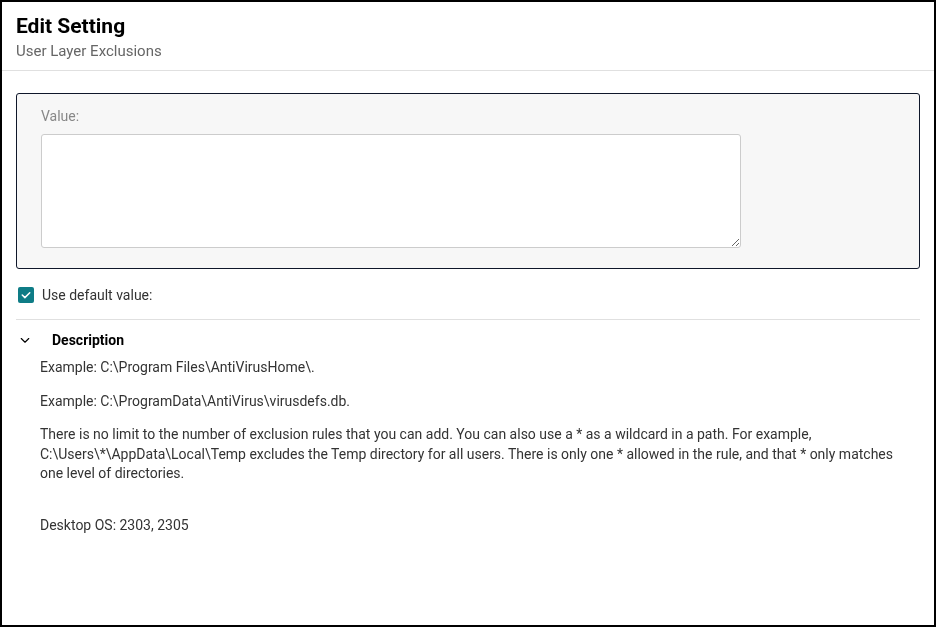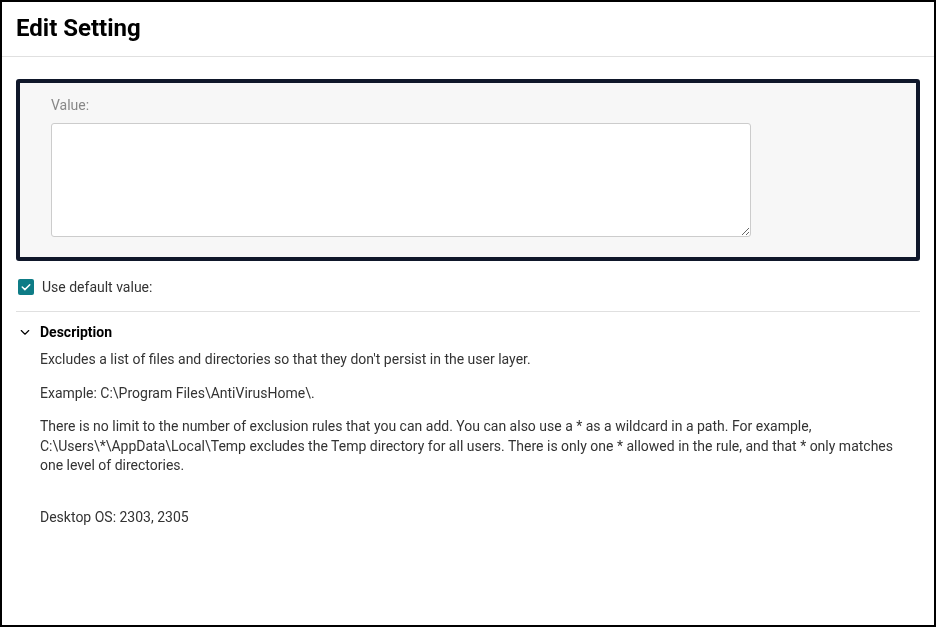--- a/index.html
+++ b/index.html
@@ -13,42 +13,42 @@
       height: 627px;
       border: 2px solid #000;
       background: #fff;
       color: #000;
       overflow: hidden;
     }
     .header {
       padding: 12px 14px 10px 14px;
     }
     .title {
-      font-size: 24px;
+      font-size: 21px;
       font-weight: 700;
       color: #000;
       margin-bottom: 4px;
     }
     .subtitle {
       font-size: 15px;
       color: #666;
     }
     .divider {
       border: none;
       border-top: 1px solid #e0e0e0;
       margin: 0;
     }
     .content {
       padding: 22px 14px 14px 14px;
     }
     .value-box {
       background: #f7f7f7;
-      border: 4px solid #0f172a;
+      border: 1px solid #0f172a;
       border-radius: 3px;
-      padding: 14px 16px 16px 31px;
+      padding: 14px 16px 16px 24px;
     }
     .value-label {
       font-size: 14px;
       color: #888;
       margin-bottom: 10px;
       display: block;
     }
     .value-textarea {
       width: 700px;
       max-width: 700px;
@@ -90,21 +90,21 @@
       border: none;
       border-top: 1px solid #e0e0e0;
       margin: 0;
     }
     .section {
       padding: 12px 2px 0 2px;
     }
     .section-header {
       display: flex;
       align-items: center;
-      gap: 8px;
+      gap: 20px;
       cursor: pointer;
       margin-bottom: 10px;
     }
     .chevron {
       width: 14px;
       height: 14px;
       display: flex;
       align-items: center;
       justify-content: center;
     }
@@ -131,20 +131,21 @@
     }
     .section2 {
       padding-top: 18px;
     }
   </style>
 </head>
 <body>
 
 <div class="header">
   <div class="title">Edit Setting</div>
+  <div class="subtitle">User Layer Exclusions</div>
 </div>
 <hr class="divider">
 
 <div class="content">
   <div class="value-box">
     <label class="value-label">Value:</label>
     <textarea class="value-textarea" style=""></textarea>
   </div>
 
   <div class="checkbox-row">
@@ -161,22 +162,22 @@
   <div class="section">
     <div class="section-header">
       <span class="chevron">
         <svg viewBox="0 0 16 16">
           <path d="M3 6 L8 11 L13 6" stroke="#000" stroke-width="1.5" fill="none" stroke-linecap="round" stroke-linejoin="round"></path>
         </svg>
       </span>
       <span class="section-title">Description</span>
     </div>
     <div class="section-body">
-      <p>Excludes a list of files and directories so that they don't persist in the user layer.</p>
       <p>Example: C:\Program Files\AntiVirusHome\.</p>
+      <p>Example: C:\ProgramData\AntiVirus\virusdefs.db.</p>
       <p>There is no limit to the number of exclusion rules that you can add. You can also use a * as a wildcard in a path. For example, C:\Users\*\AppData\Local\Temp excludes the Temp directory for all users. There is only one * allowed in the rule, and that * only matches one level of directories.</p>
     </div>
   </div>
 
   <div class="section section2">
     <div class="section-body">
       <p>Desktop OS: 2303, 2305</p>
     </div>
   </div>
 </div>

